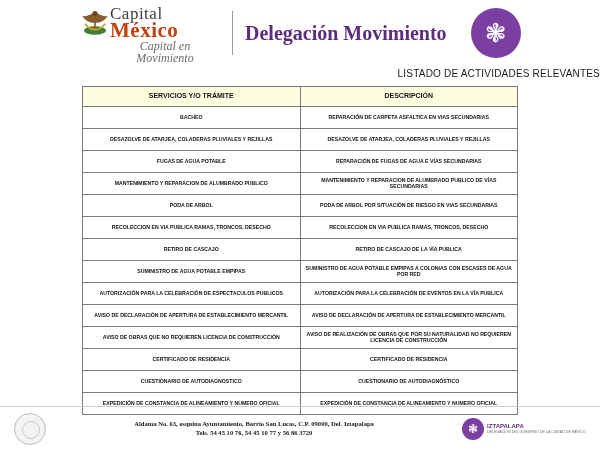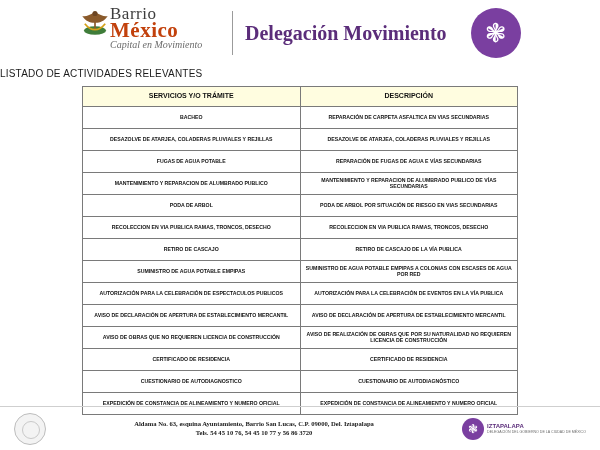--- a/index.html
+++ b/index.html
@@ -60,23 +60,24 @@
     font-family: "Liberation Serif", serif;
     font-size: 21px;
     font-weight: bold;
     color: #c2410c;
     letter-spacing: 0.5px;
     margin-top: -2px;
   }
   .cdmx-slogan {
     font-family: "Liberation Serif", serif;
     font-style: italic;
-    font-size: 10px;
+    font-size: 12px;
     color: #6b6b6b;
     margin-top: -1px;
+    text-align: center;
   }
   .divider-vert {
     width: 1px;
     height: 44px;
     background: #9b9b9b;
     margin: 0 12px;
     flex: 0 0 auto;
   }
   .deleg-title {
     font-family: "Liberation Serif", serif;
@@ -101,21 +102,21 @@
     display: flex;
     align-items: center;
     justify-content: center;
     color: #ffffff;
     font-size: 26px;
     line-height: 1;
   }
 
   
   .subtitle {
-    text-align: left;
+    text-align: right;
     font-size: 10px;
     color: #1a1a1a;
     margin: 6px 0 7px 0;
     letter-spacing: 0.2px;
   }
 
   
   .table-wrap {
     padding: 0 82px;
     box-sizing: border-box;
@@ -236,21 +237,21 @@
   <div class="header">
 
     <div class="logo-cdmx">
       <svg class="eagle" viewBox="0 0 40 40">
         <ellipse cx="20" cy="30" rx="13" ry="5" fill="#3f7d3a"></ellipse>
         <path d="M20 8 C14 12 9 14 5 13 C9 19 14 21 19 21 L19 29 L21 29 L21 21 C26 21 31 19 35 13 C31 14 26 12 20 8 Z" fill="#8a5a2b"></path>
         <circle cx="20" cy="10" r="3" fill="#6b4522"></circle>
         <path d="M8 22 C12 27 16 29 20 29 C24 29 28 27 32 22" fill="none" stroke="#d4a017" stroke-width="2"></path>
       </svg>
       <div class="cdmx-text">
-        <div class="cdmx-ciudad">Barrio</div>
+        <div class="cdmx-ciudad">Capital</div>
         <div class="cdmx-mexico">México</div>
         <div class="cdmx-slogan">Capital en Movimiento</div>
       </div>
     </div>
 
     <div class="divider-vert"></div>
 
     <div class="deleg-title">Delegación Movimiento</div>
 
     <div class="logo-izt">

